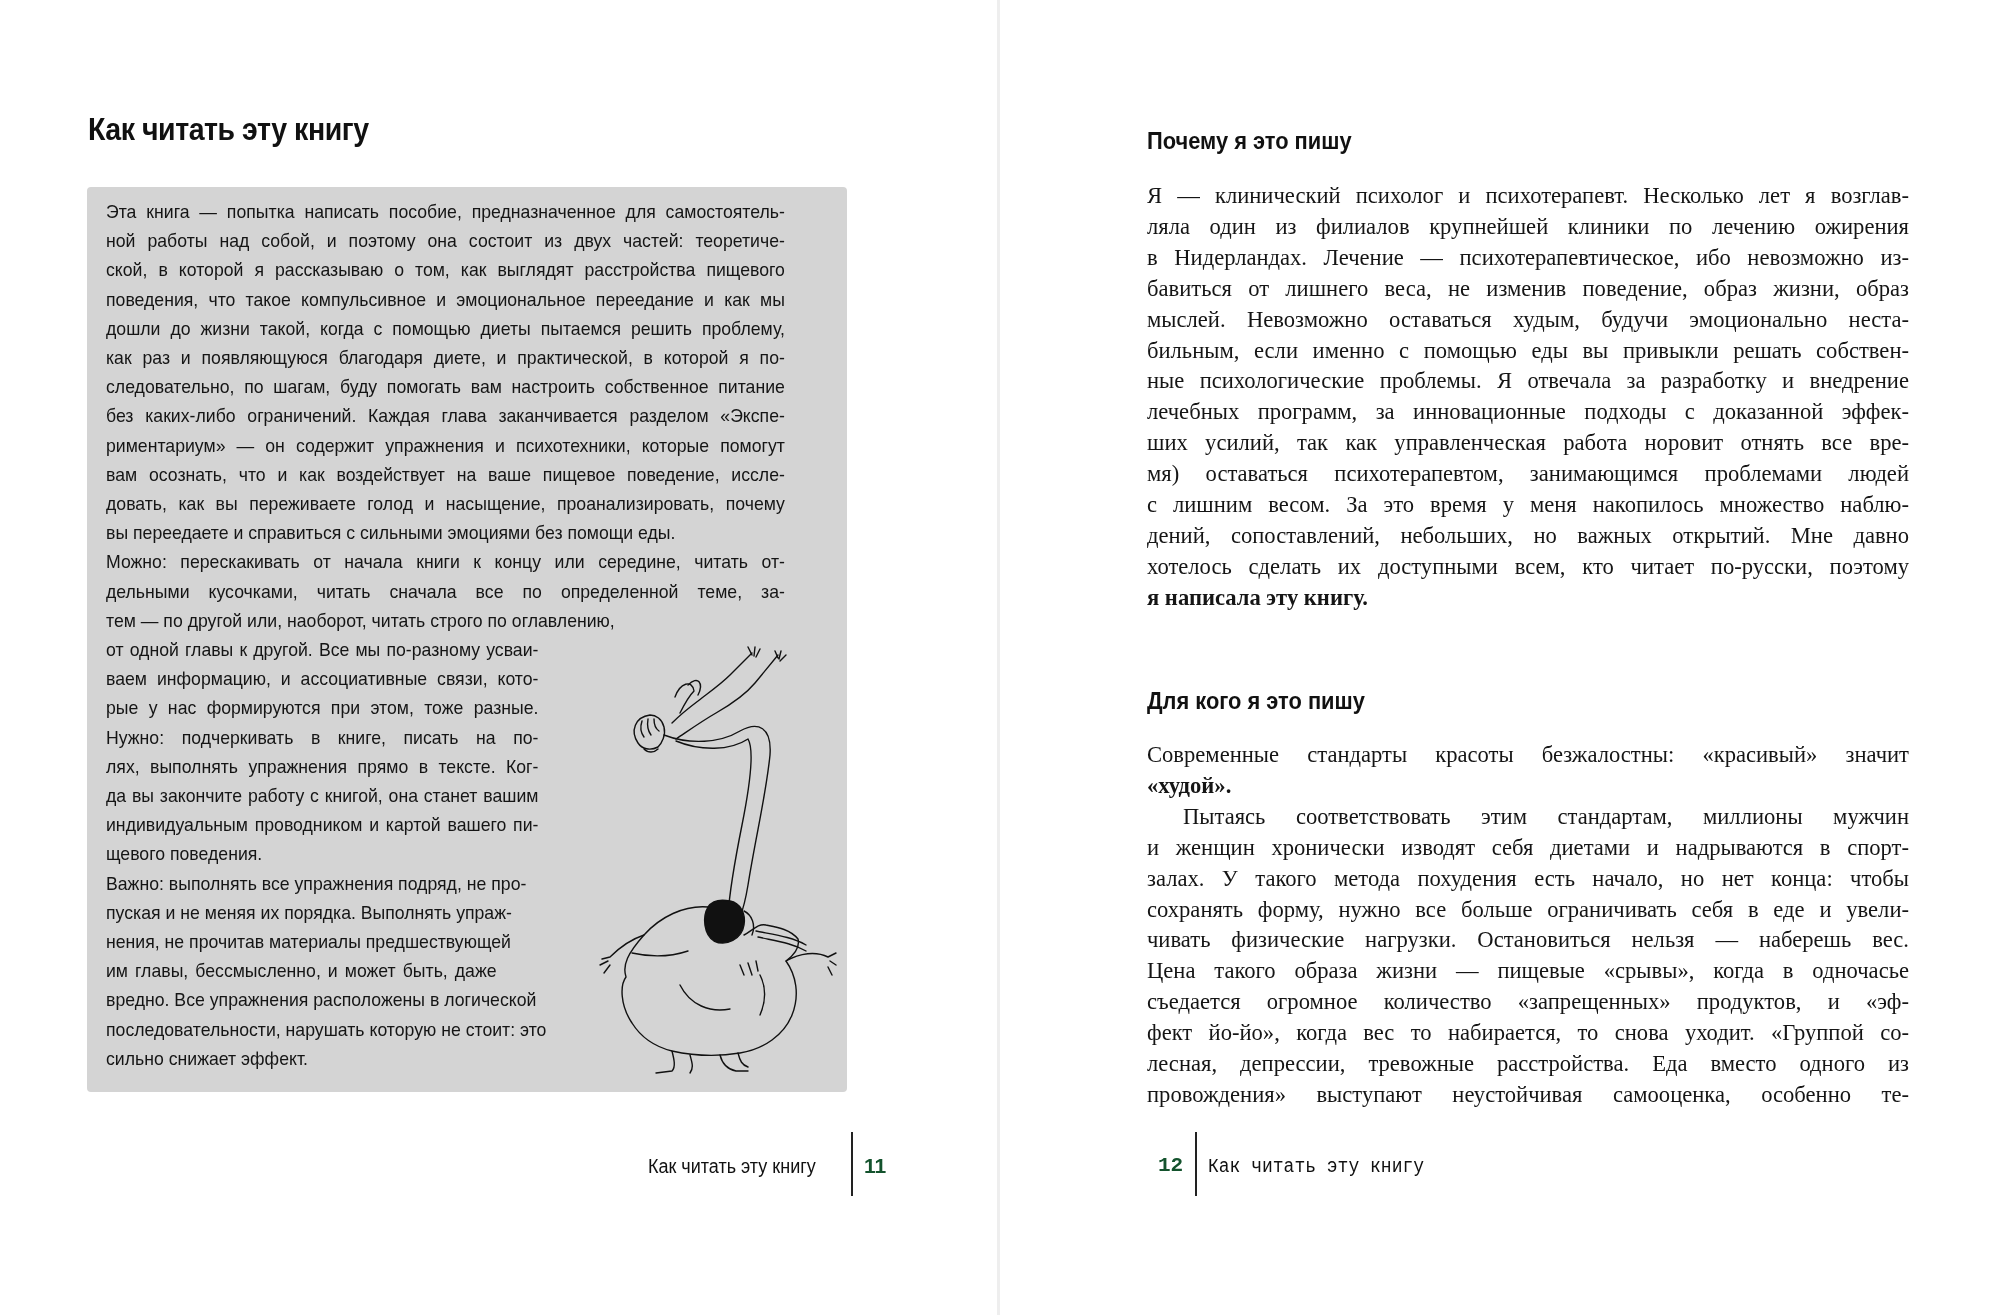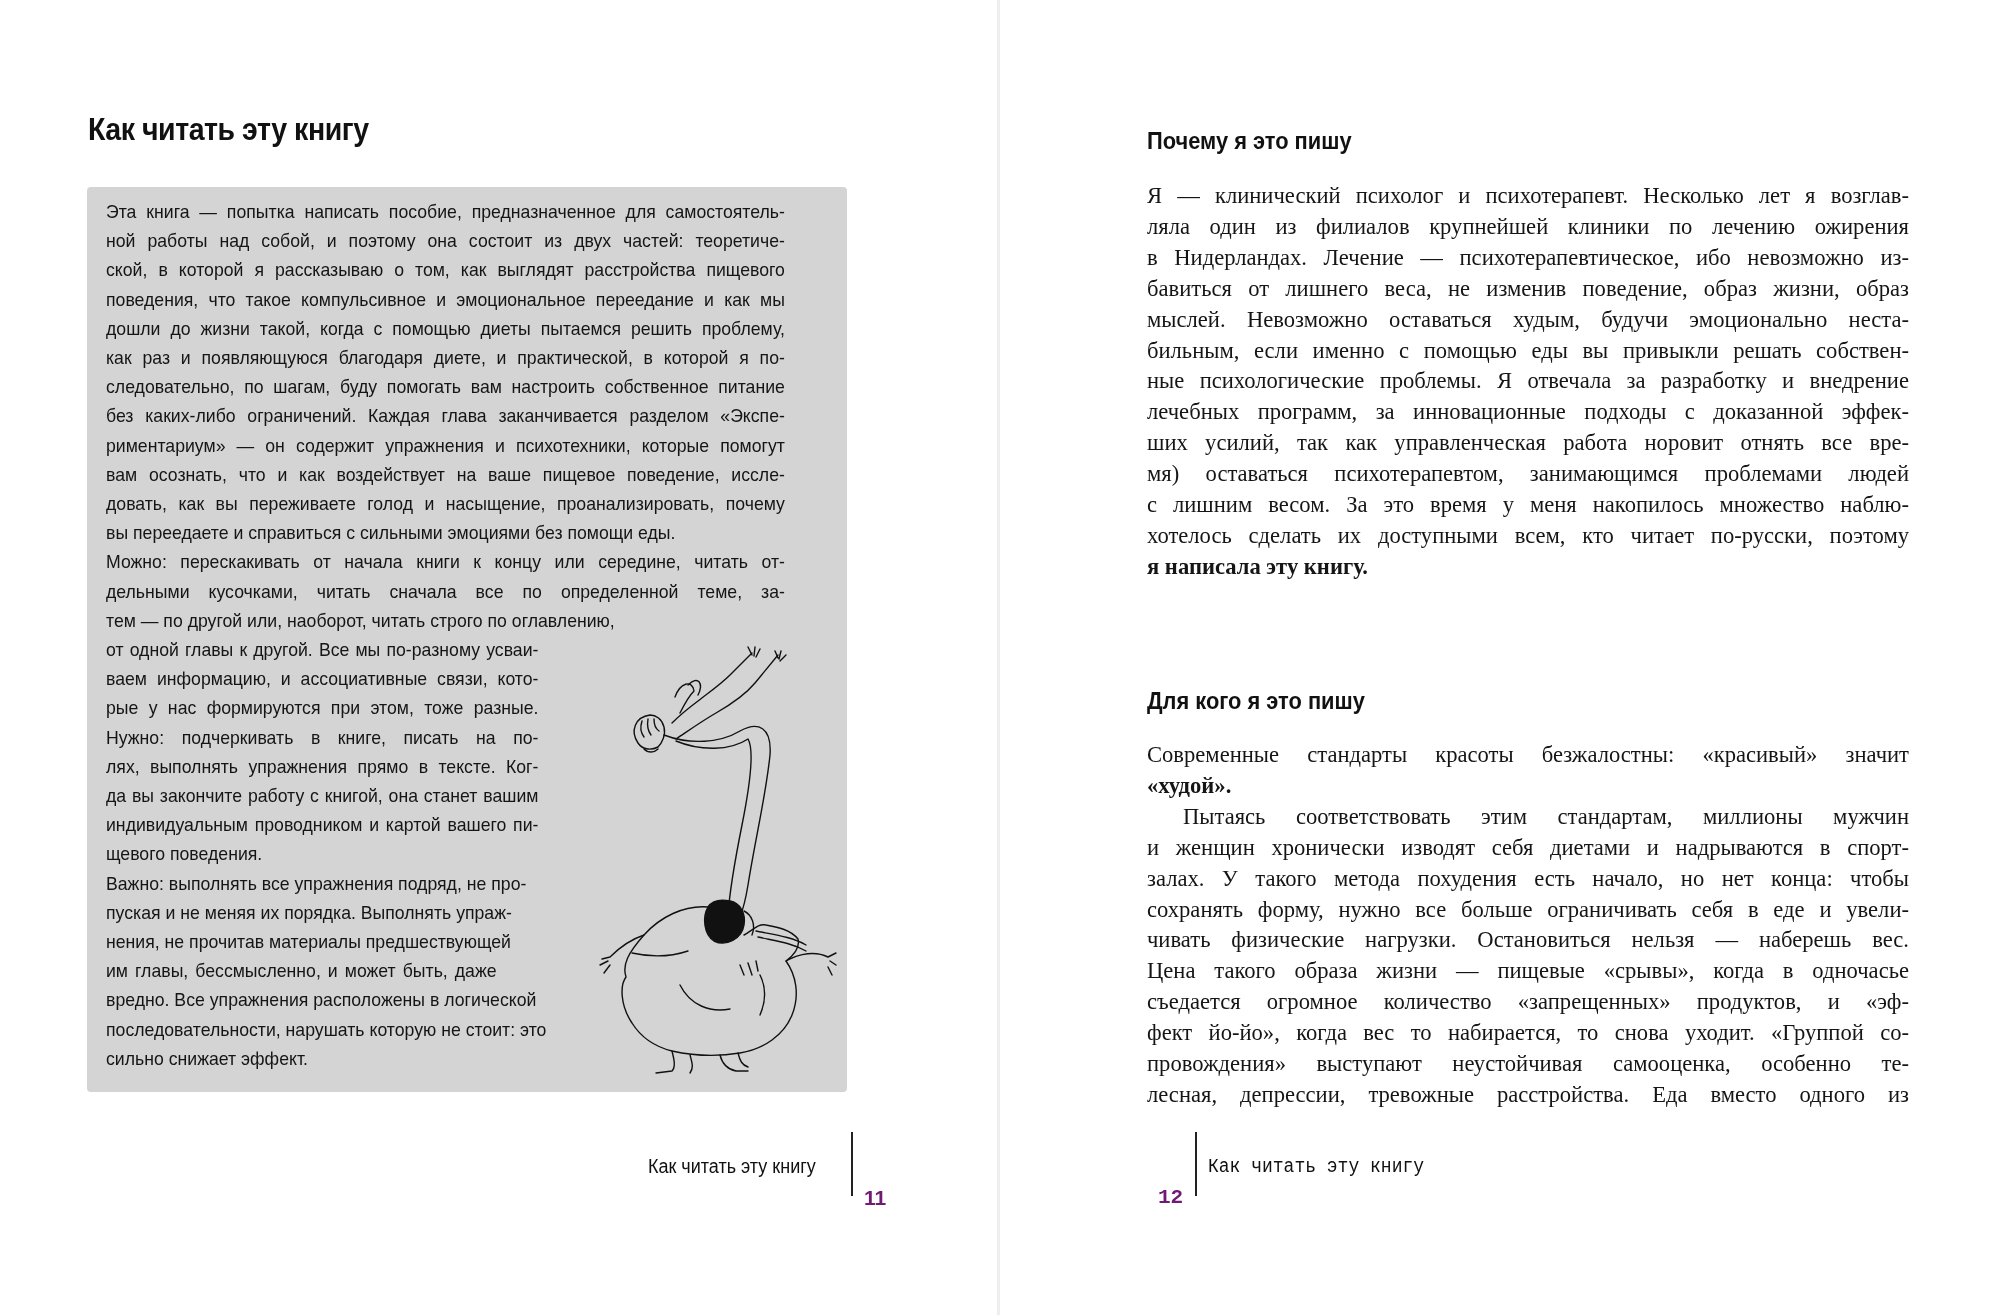--- a/index.html
+++ b/index.html
@@ -28,21 +28,21 @@
   .box-text .ln.last { text-align-last:left; }
   .box-text .ln.narrow2 { width:465px; }
   .box-text .ln.narrow3 { width:420px; }
 
   .illustration { position:absolute; left:580px; top:635px; width:280px; height:440px; }
 
   .footer { position:absolute; top:1132px; height:60px; font-family:"Liberation Sans", sans-serif; }
   .footer-left { left:640px; width:260px; }
   .footer-right { left:1150px; width:260px;font-family:Liberation Mono, monospace; }
   .footer .runhead { position:absolute; top:23px; font-size:20px; color:#111; transform:scaleX(0.9); white-space:nowrap; }
-  .footer .pnum { position:absolute; top:22px; font-size:21px; font-weight:bold; color:#701a75;margin-top:32px; }
+  .footer .pnum { position:absolute; top:22px; font-size:21px; font-weight:bold; color:#14532d; }
   .footer .vline { position:absolute; top:0; width:2px; height:64px; background:#222; }
   .footer-left .runhead { left:8px; transform-origin:left top; }
   .footer-left .vline { left:211px; }
   .footer-left .pnum { left:224px; }
   .footer-right .pnum { left:8px; }
   .footer-right .vline { left:45px; }
   .footer-right .runhead { left:58px; transform-origin:left top; }
 
   .section-heading {
     position:absolute; left:1147px; margin:0;
@@ -154,37 +154,38 @@
   <span class="ln">ляла один из филиалов крупнейшей клиники по лечению ожирения</span>
   <span class="ln">в Нидерландах. Лечение — психотерапевтическое, ибо невозможно из-</span>
   <span class="ln">бавиться от лишнего веса, не изменив поведение, образ жизни, образ</span>
   <span class="ln">мыслей. Невозможно оставаться худым, будучи эмоционально неста-</span>
   <span class="ln">бильным, если именно с помощью еды вы привыкли решать собствен-</span>
   <span class="ln">ные психологические проблемы. Я отвечала за разработку и внедрение</span>
   <span class="ln">лечебных программ, за инновационные подходы с доказанной эффек-</span>
   <span class="ln">ших усилий, так как управленческая работа норовит отнять все вре-</span>
   <span class="ln">мя) оставаться психотерапевтом, занимающимся проблемами людей</span>
   <span class="ln">с лишним весом. За это время у меня накопилось множество наблю-</span>
+  <span class="ln">дений, сопоставлений, небольших, но важных открытий. Мне давно</span>
   <span class="ln">хотелось сделать их доступными всем, кто читает по-русски, поэтому</span>
   <span class="ln last">я написала эту книгу.</span>
 </div>
 
 <h2 class="section-heading" style="top:688px;">Для кого я это пишу</h2>
 <div class="body-text" style="top:740px;">
   <span class="ln">Современные стандарты красоты безжалостны: «красивый» значит</span>
   <span class="ln last">«худой».</span>
   <span class="ln indent">Пытаясь соответствовать этим стандартам, миллионы мужчин</span>
   <span class="ln">и женщин хронически изводят себя диетами и надрываются в спорт-</span>
   <span class="ln">залах. У такого метода похудения есть начало, но нет конца: чтобы</span>
   <span class="ln">сохранять форму, нужно все больше ограничивать себя в еде и увели-</span>
   <span class="ln">чивать физические нагрузки. Остановиться нельзя — наберешь вес.</span>
   <span class="ln">Цена такого образа жизни — пищевые «срывы», когда в одночасье</span>
   <span class="ln">съедается огромное количество «запрещенных» продуктов, и «эф-</span>
   <span class="ln">фект йо-йо», когда вес то набирается, то снова уходит. «Группой со-</span>
+  <span class="ln">лесная, депрессии, тревожные расстройства. Еда вместо одного из</span>
   <span class="ln">провождения» выступают неустойчивая самооценка, особенно те-</span>
-  <span class="ln">лесная, депрессии, тревожные расстройства. Еда вместо одного из</span>
 </div>
 
 <div class="footer footer-right">
   <span class="pnum">12</span>
   <span class="vline"></span>
   <span class="runhead">Как читать эту книгу</span>
 </div>
 
 </body></html>

